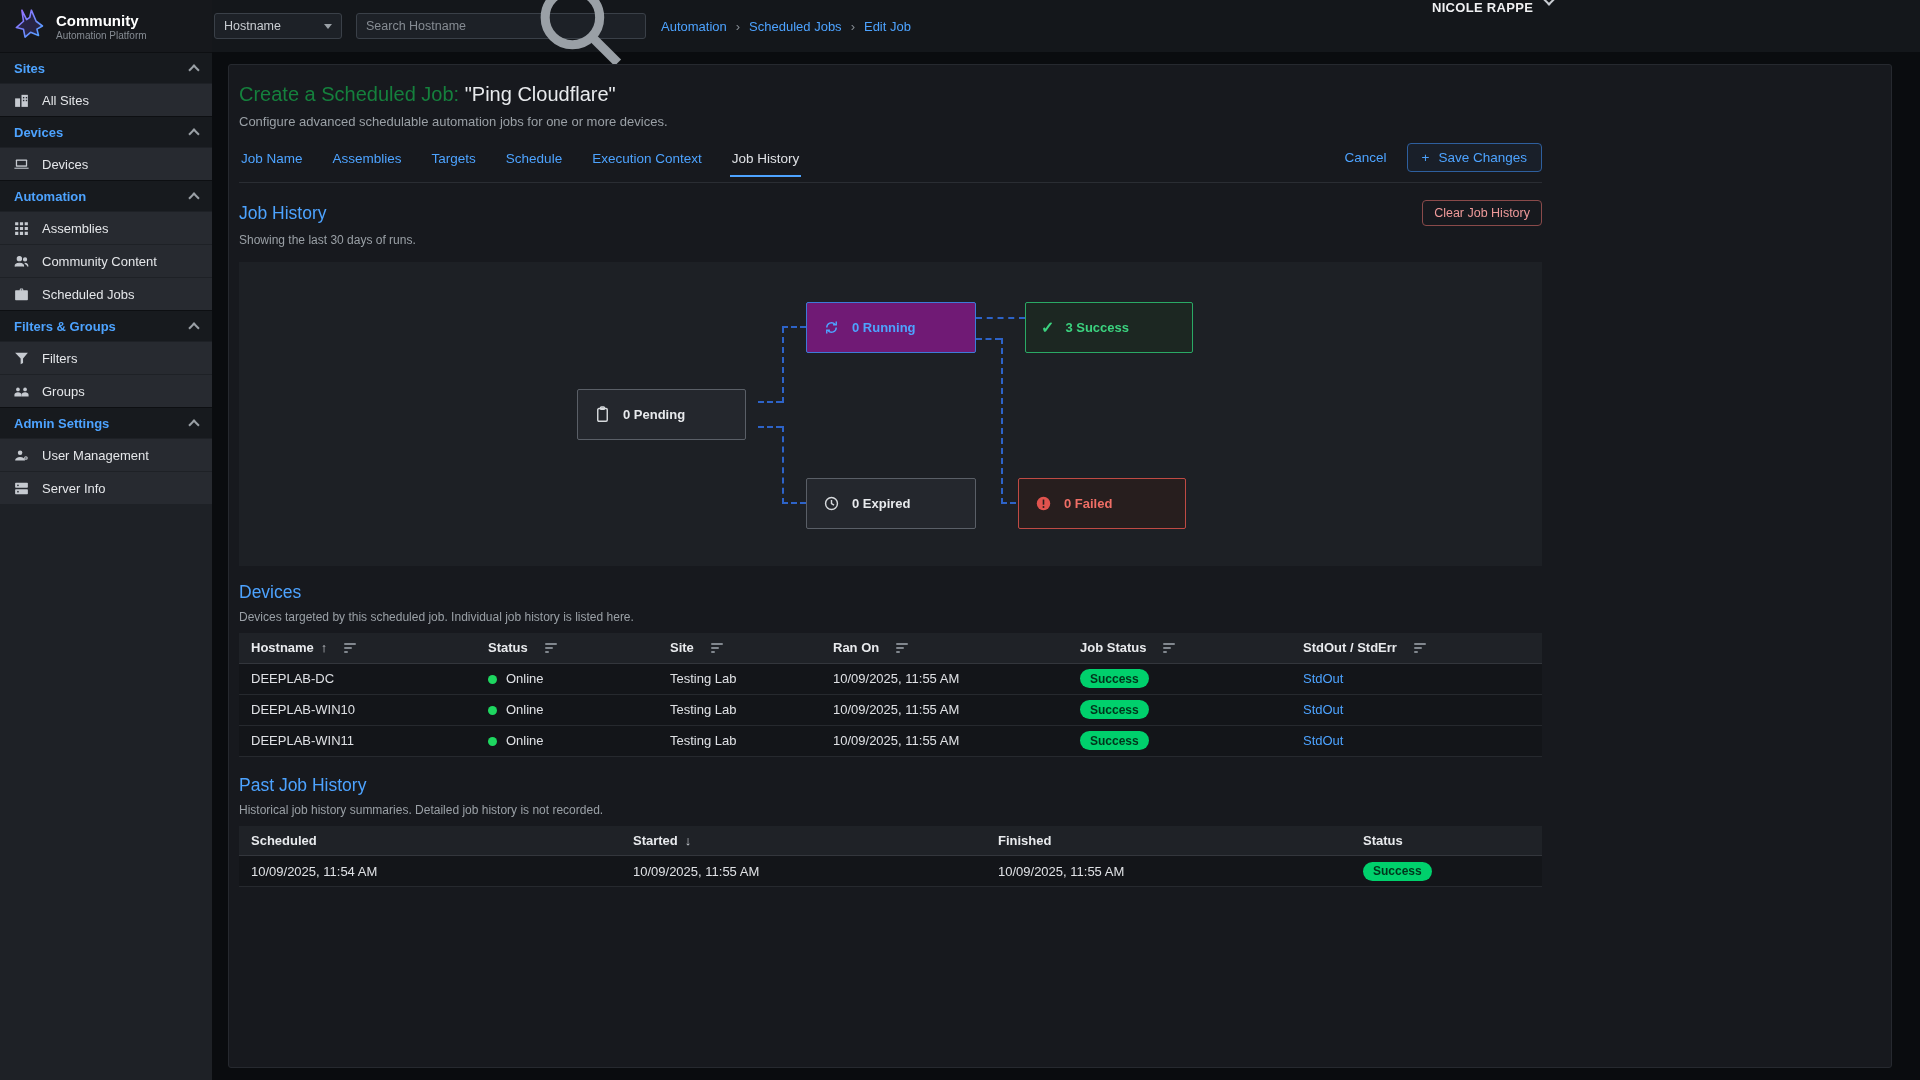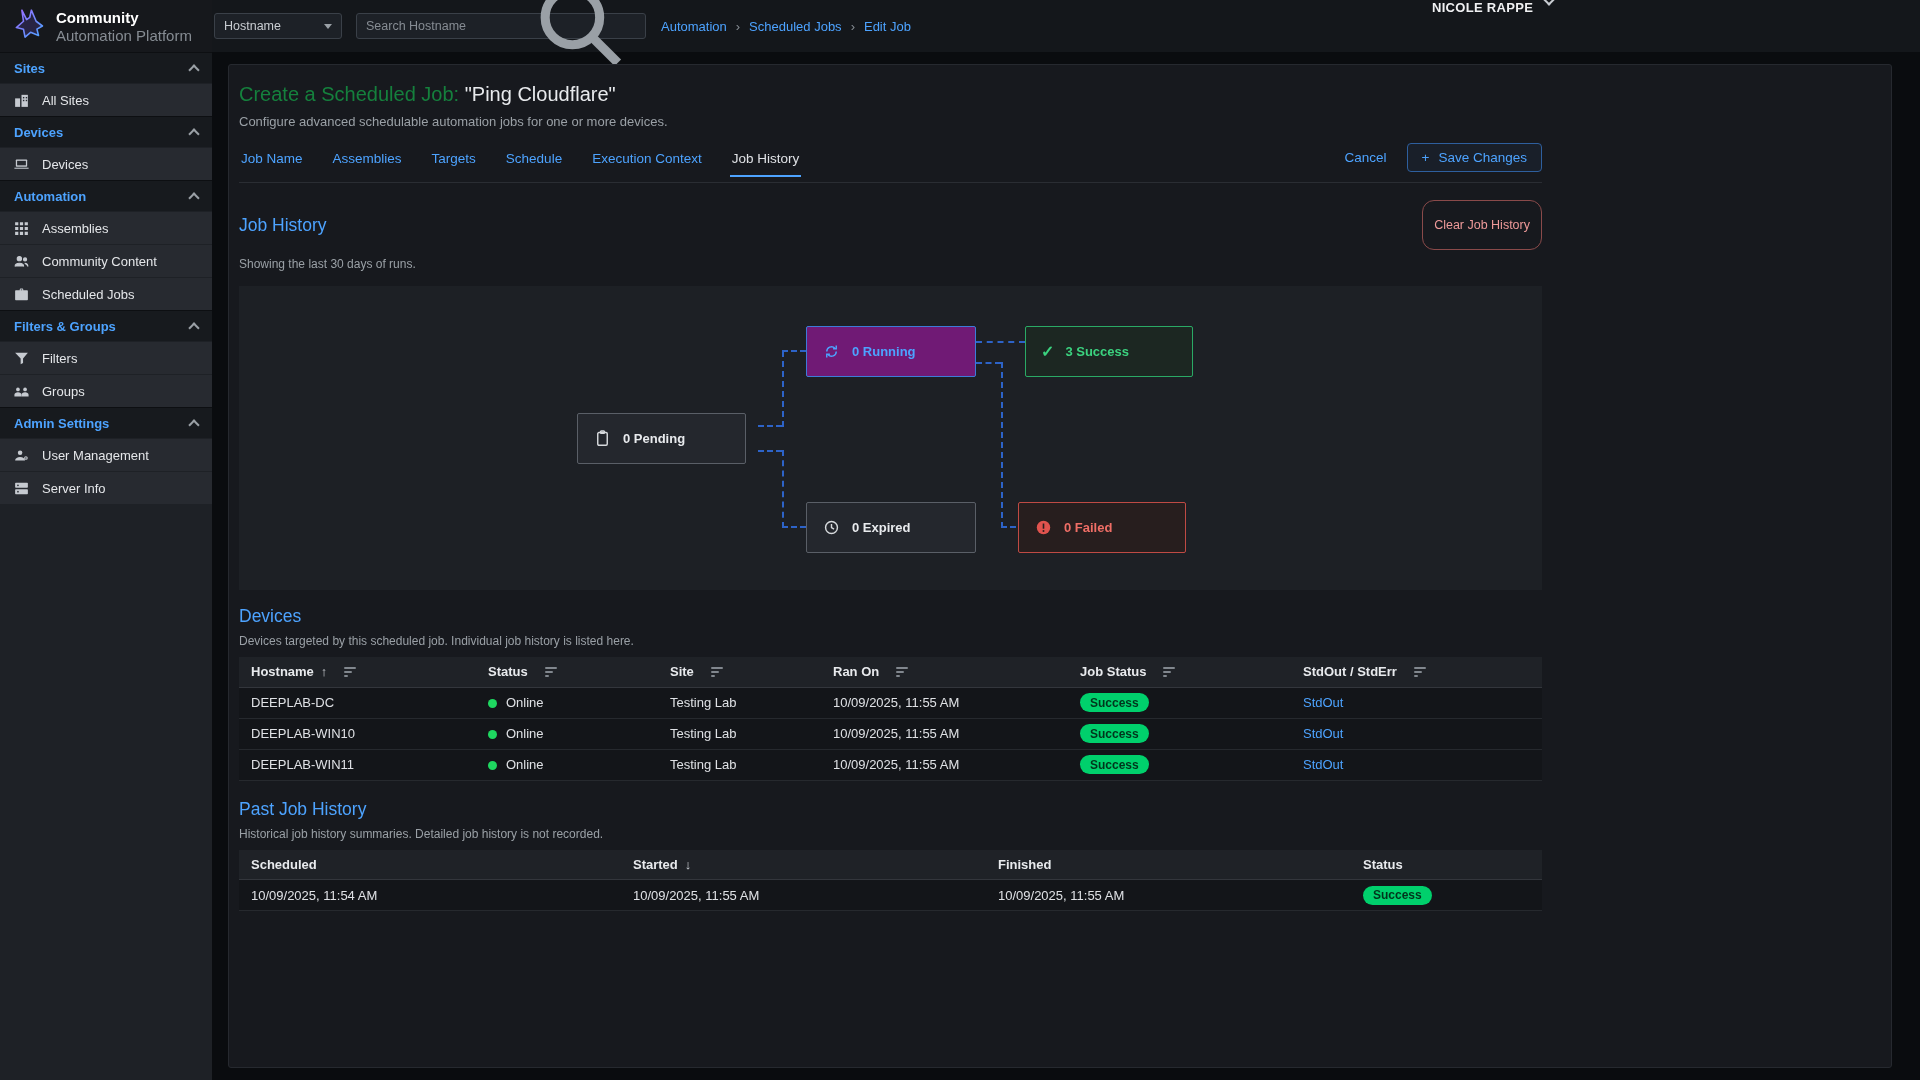--- a/index.html
+++ b/index.html
@@ -17,42 +17,42 @@
 .breadcrumb .crumb{color:#4da3ff;text-decoration:none;cursor:pointer}
 .crumb-sep{color:#868c93}
 .user-menu{position:absolute;left:1220px;top:0;height:52px;display:flex;gap:12px;font-weight:bold;letter-spacing:.3px;color:#f0f1f3;cursor:pointer;font-size:13px}
 .chev-down{width:8px;height:8px;border-right:2px solid #c9cdd2;border-bottom:2px solid #c9cdd2;transform:rotate(45deg);margin-top:-4px}
 
 
 .sidebar{position:absolute;left:0;top:0;bottom:0;width:212px;background:#1e2126}
 .logo-row{height:52px;display:flex;align-items:center;gap:8px;padding:0 10px;background:#16181c}
 .logo{width:38px;height:38px;flex:none}
 .brand{font-size:15px;font-weight:bold;color:#fff;line-height:1.2}
-.brand-sub{font-size:15px;color:#868c93}
+.brand-sub{font-size:10px;color:#868c93}
 .ssh{height:31px;display:flex;align-items:center;justify-content:space-between;padding:0 14px;background:#171a1e;color:#4da3ff;font-weight:bold;font-size:13px;border-top:1px solid #0d0f12;cursor:pointer}
 .chev-up{width:8px;height:8px;border-left:2px solid #9aa0a6;border-top:2px solid #9aa0a6;transform:rotate(45deg);margin-top:4px}
 .side-item{height:33px;display:flex;align-items:center;gap:12px;padding:0 13px;background:#272a30;font-size:13px;color:#e4e6e9;cursor:pointer;border-top:1px solid #1e2126}
 .sicon{width:17px;height:17px;flex:none;fill:#c6cad0}
 
 
 .panel{position:absolute;left:228px;top:64px;width:1664px;height:1004px;background:#17191e;border:1px solid #26292f;border-radius:3px;padding:18px 0 0 10px}
 .content{width:1303px;position:relative}
 .page-title{font-size:20px;font-weight:normal}
 .page-title .blue{color:#15803d}
 .page-sub{font-size:13px;color:#9aa0a6;margin-top:8px}
 .tabs-row{display:flex;align-items:flex-start;margin-top:14px;border-bottom:1px solid #2a2d33}
 .tab{font-size:13.5px;color:#4da3ff;padding:8px 2px 11px;margin-right:26px;cursor:pointer}
 .tab.active{color:#dfe1e5;border-bottom:2px solid #4da3ff;padding-bottom:9px}
 .tabs-actions{margin-left:auto;display:flex;align-items:center;gap:20px;padding-bottom:10px}
 .cancel-link{color:#4da3ff;font-size:13.5px;cursor:pointer}
 .save-btn{display:flex;align-items:center;gap:9px;color:#4da3ff;font-size:13.5px;border:1px solid #2e5f9e;border-radius:4px;padding:6px 14px;background:rgba(77,163,255,.05);cursor:pointer;font-family:inherit}
 .section-head{display:flex;align-items:center;justify-content:space-between;margin-top:17px}
 .section-title{color:#4da3ff;font-size:17.5px;font-weight:normal}
 .section-sub{color:#9aa0a6;font-size:12px;margin-top:7px}
-.clear-btn{color:#ef9a9a;font-size:12.5px;border:1px solid #8a4a4a;border-radius:12px;padding:17px 11px;background:transparent;cursor:pointer;font-family:inherit}
+.clear-btn{color:#ef9a9a;font-size:12.5px;border:1px solid #8a4a4a;border-radius:4px;padding:5px 11px;background:transparent;cursor:pointer;font-family:inherit}
 
 
 .flow{position:relative;margin-top:15px;width:1303px;height:304px;background:#1d2025}
 .fbox{position:absolute;height:51px;display:flex;align-items:center;gap:11px;padding:0 15px;background:#24272d;border:1px solid #5a5f67;border-radius:2px;font-weight:bold;color:#e8eaed;font-size:13px}
 .fbox.running{border-color:#3d7bd9;color:#4da3ff;background:#701a75}
 .fbox.success{border-color:#2aa965;color:#3bd27f;background:#1c2722}
 .fbox.failed{border-color:#bf4a44;color:#ef6e66;background:#271e1e}
 .ficon{width:19px;height:19px;flex:none}
 .fcheck{font-size:16px;font-weight:bold}
 .conn-h,.conn-v{position:absolute;display:block}

